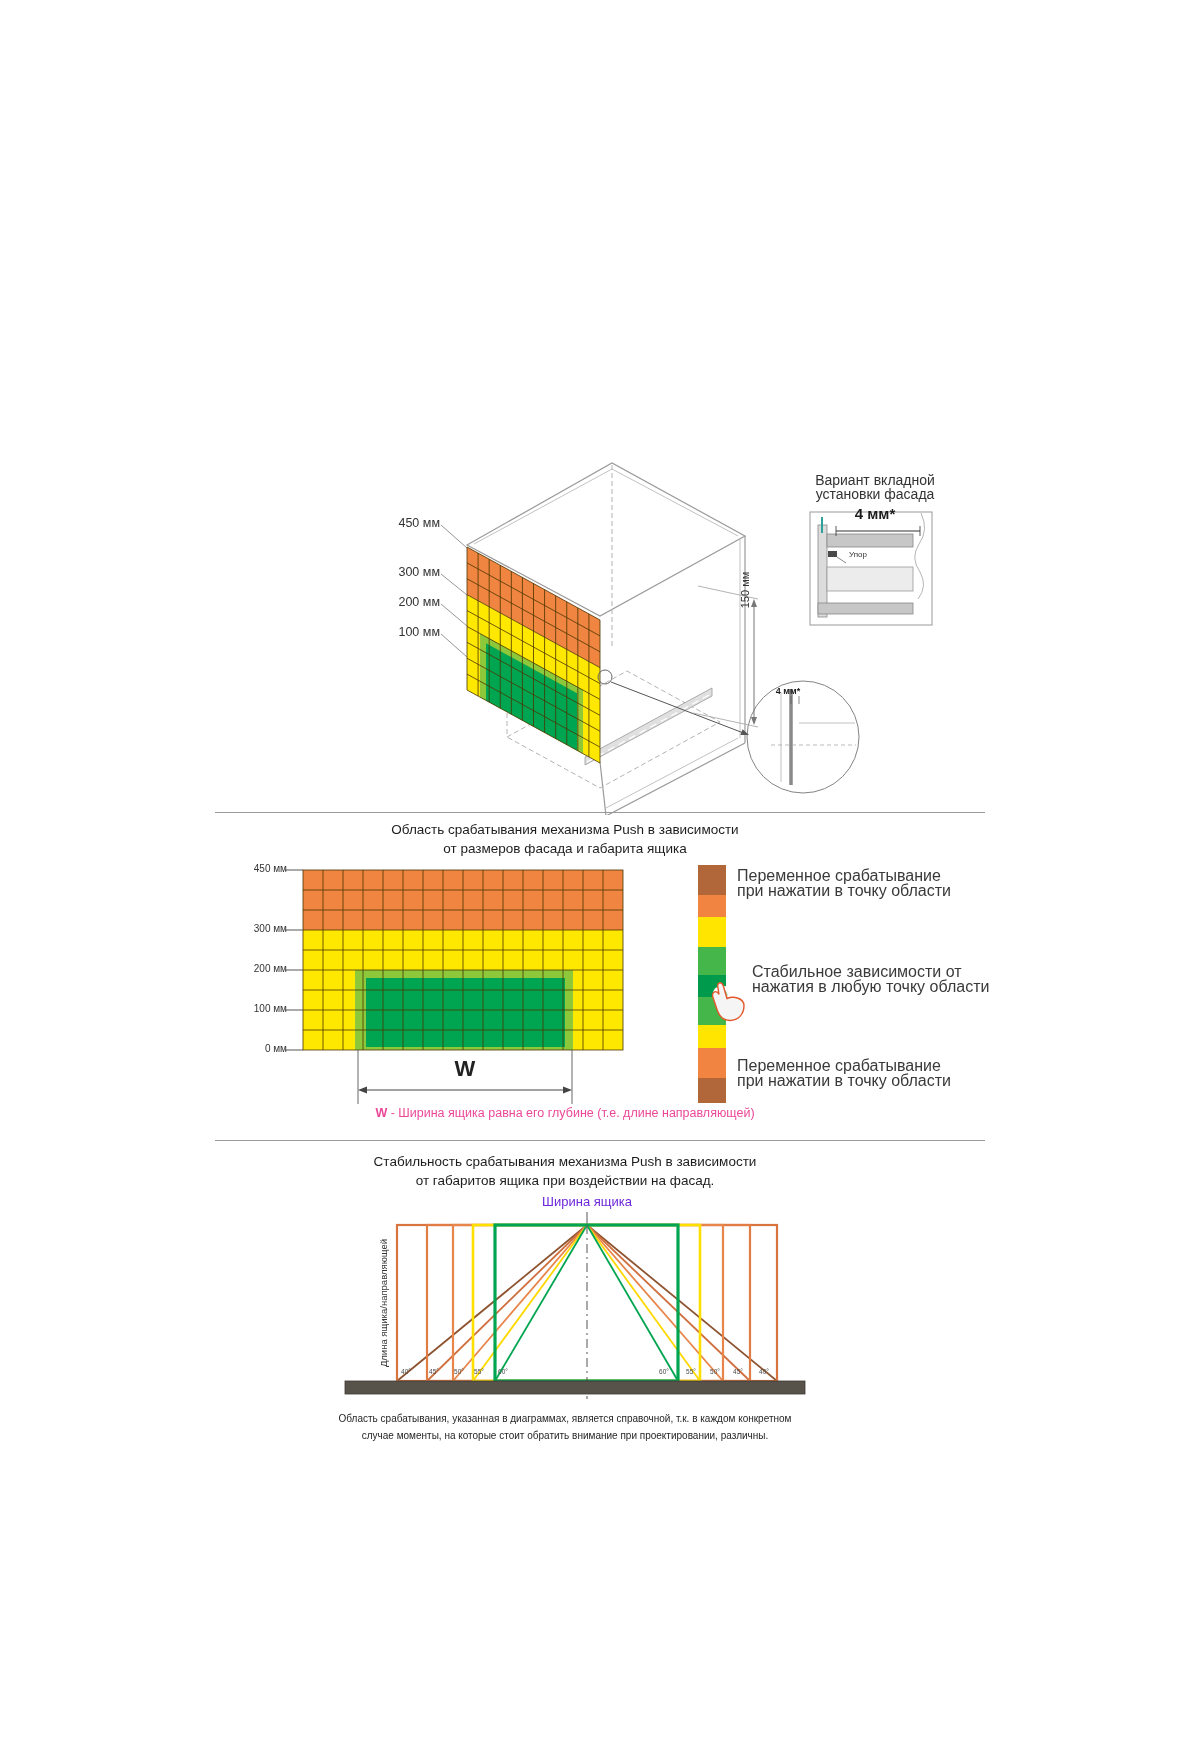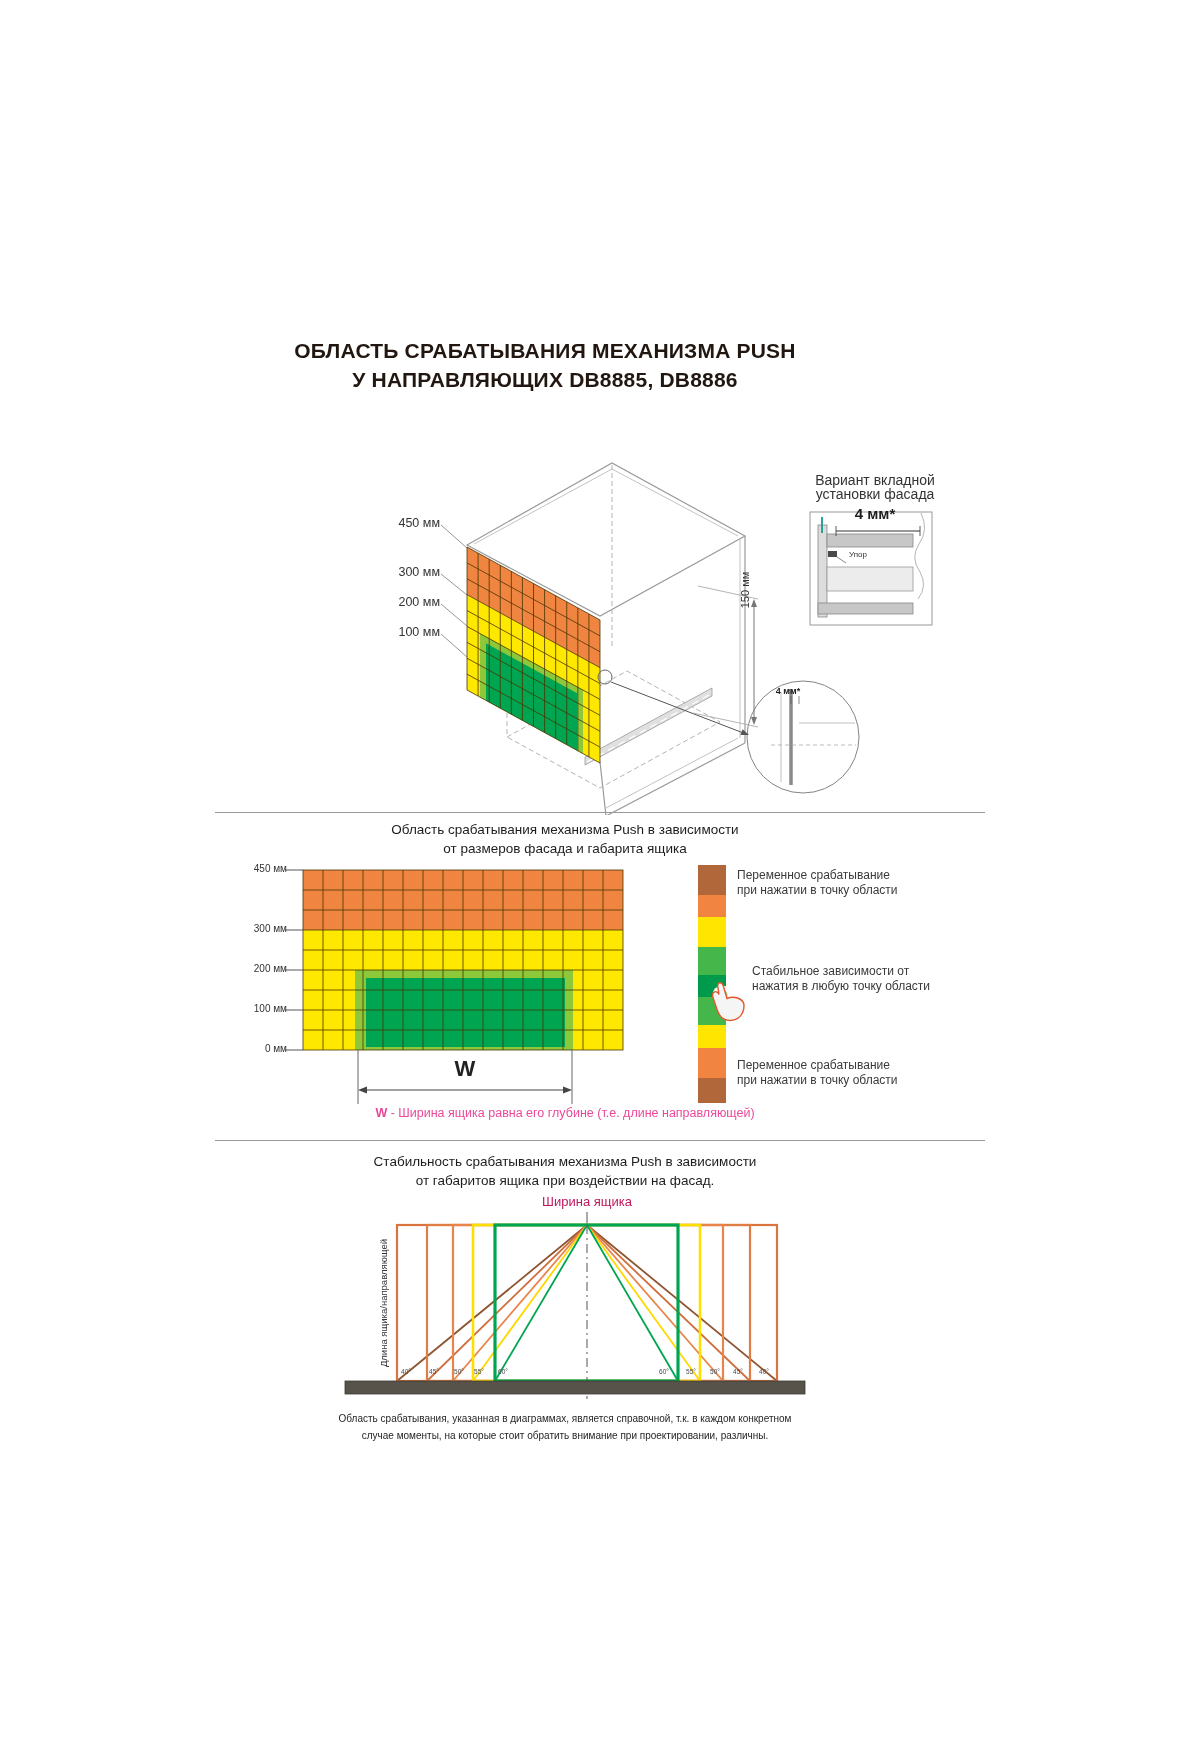--- a/index.html
+++ b/index.html
@@ -6,44 +6,40 @@
   #page{position:relative;width:1200px;height:1760px;background:#ffffff;overflow:hidden;
         font-family:"Liberation Sans",sans-serif;color:#222;}
   svg.layer{position:absolute;z-index:1;}
   .txt{position:absolute;z-index:5;white-space:nowrap;}
   .ctr{text-align:center;white-space:normal;}
   .right{text-align:right;}
   .main-title{font-size:21px;font-weight:bold;color:#211710;line-height:29px;letter-spacing:.2px;}
   .sec-title{font-size:13.5px;color:#1d1d1d;line-height:19px;}
   .mm-label{font-size:12.5px;color:#333;}
   .y-label{font-size:10px;color:#333;}
-  .legend-text{font-size:12px;color:#3a3a3a;line-height:15px;}
+  .legend-text{font-size:16px;color:#3a3a3a;line-height:15px;}
   .divider{position:absolute;left:215px;width:770px;height:1px;background:#9a9a9a;z-index:2;}
   .rot{transform:rotate(-90deg);transform-origin:center center;}
   .angle{font-size:6.5px;color:#4a4a4a;width:18px;text-align:center;}
   .foot{font-size:10px;color:#262626;line-height:17px;}
   .w-big{font-size:22px;font-weight:bold;color:#222;}
   .w-cap{font-size:12.5px;color:#ec4899;}
   .inset-head{font-size:14px;color:#333;line-height:14px;}
   .inset-dim{font-size:15px;font-weight:bold;color:#1d1d1d;}
   .upor{font-size:8px;color:#333;}
   .detail-dim{font-size:9px;font-weight:bold;color:#1d1d1d;}
   .dim150{font-size:11px;color:#333;}
-  .xw-label{font-size:13px;color:#be185d;}
+  .xw-label{font-size:13px;color:#6d28d9;}
   .ylen-label{font-size:9.5px;color:#333;}
 </style>
 </head>
 <body>
 
 <div id="page">
 
-  <div class="txt ctr main-title" style="left:215px;top:336px;width:660px;">
-    <div>ОБЛАСТЬ СРАБАТЫВАНИЯ МЕХАНИЗМА PUSH</div>
-    <div>У НАПРАВЛЯЮЩИХ DB8885, DB8886</div>
-  </div>
 
   <svg class="layer" style="left:215px;top:405px;" width="780" height="410" viewBox="0 0 780 410">
 
     <g stroke="#8a8a8a" stroke-width="0.9">
       <line x1="226" y1="120" x2="252" y2="143"></line>
       <line x1="226" y1="169" x2="252" y2="190"></line>
       <line x1="226" y1="199" x2="252" y2="221"></line>
       <line x1="226" y1="229" x2="252" y2="252"></line>
     </g>
 

